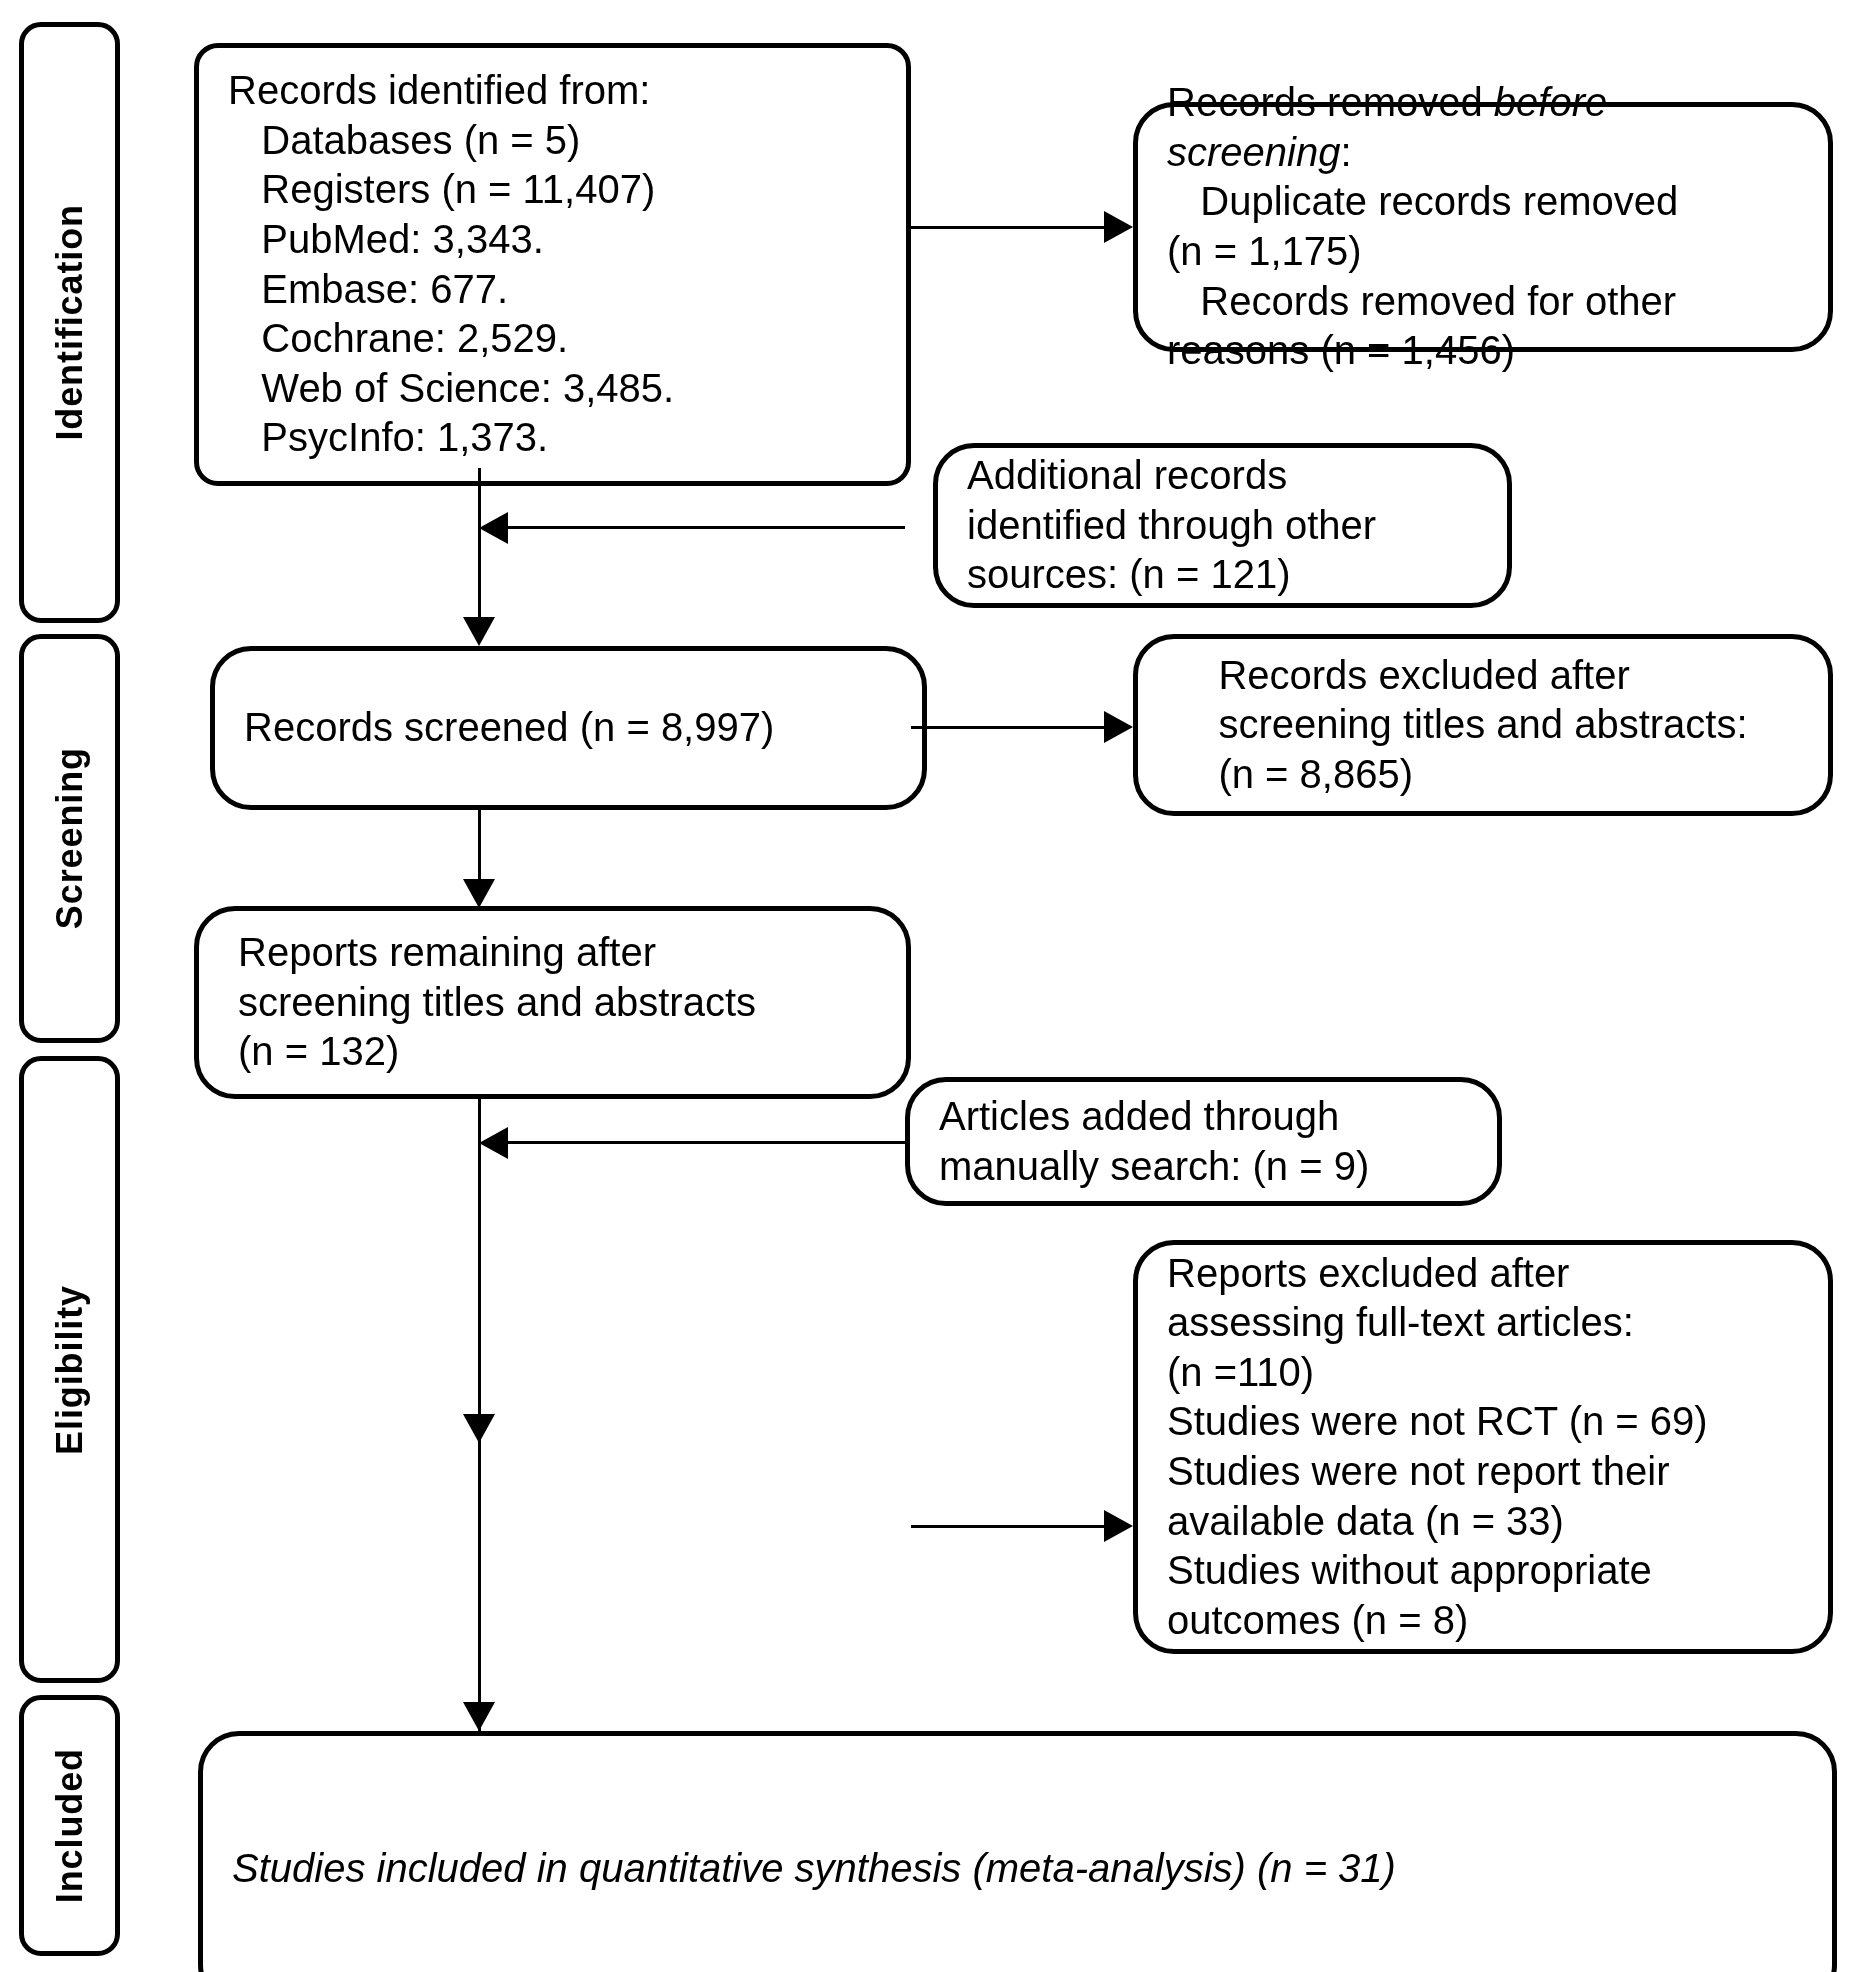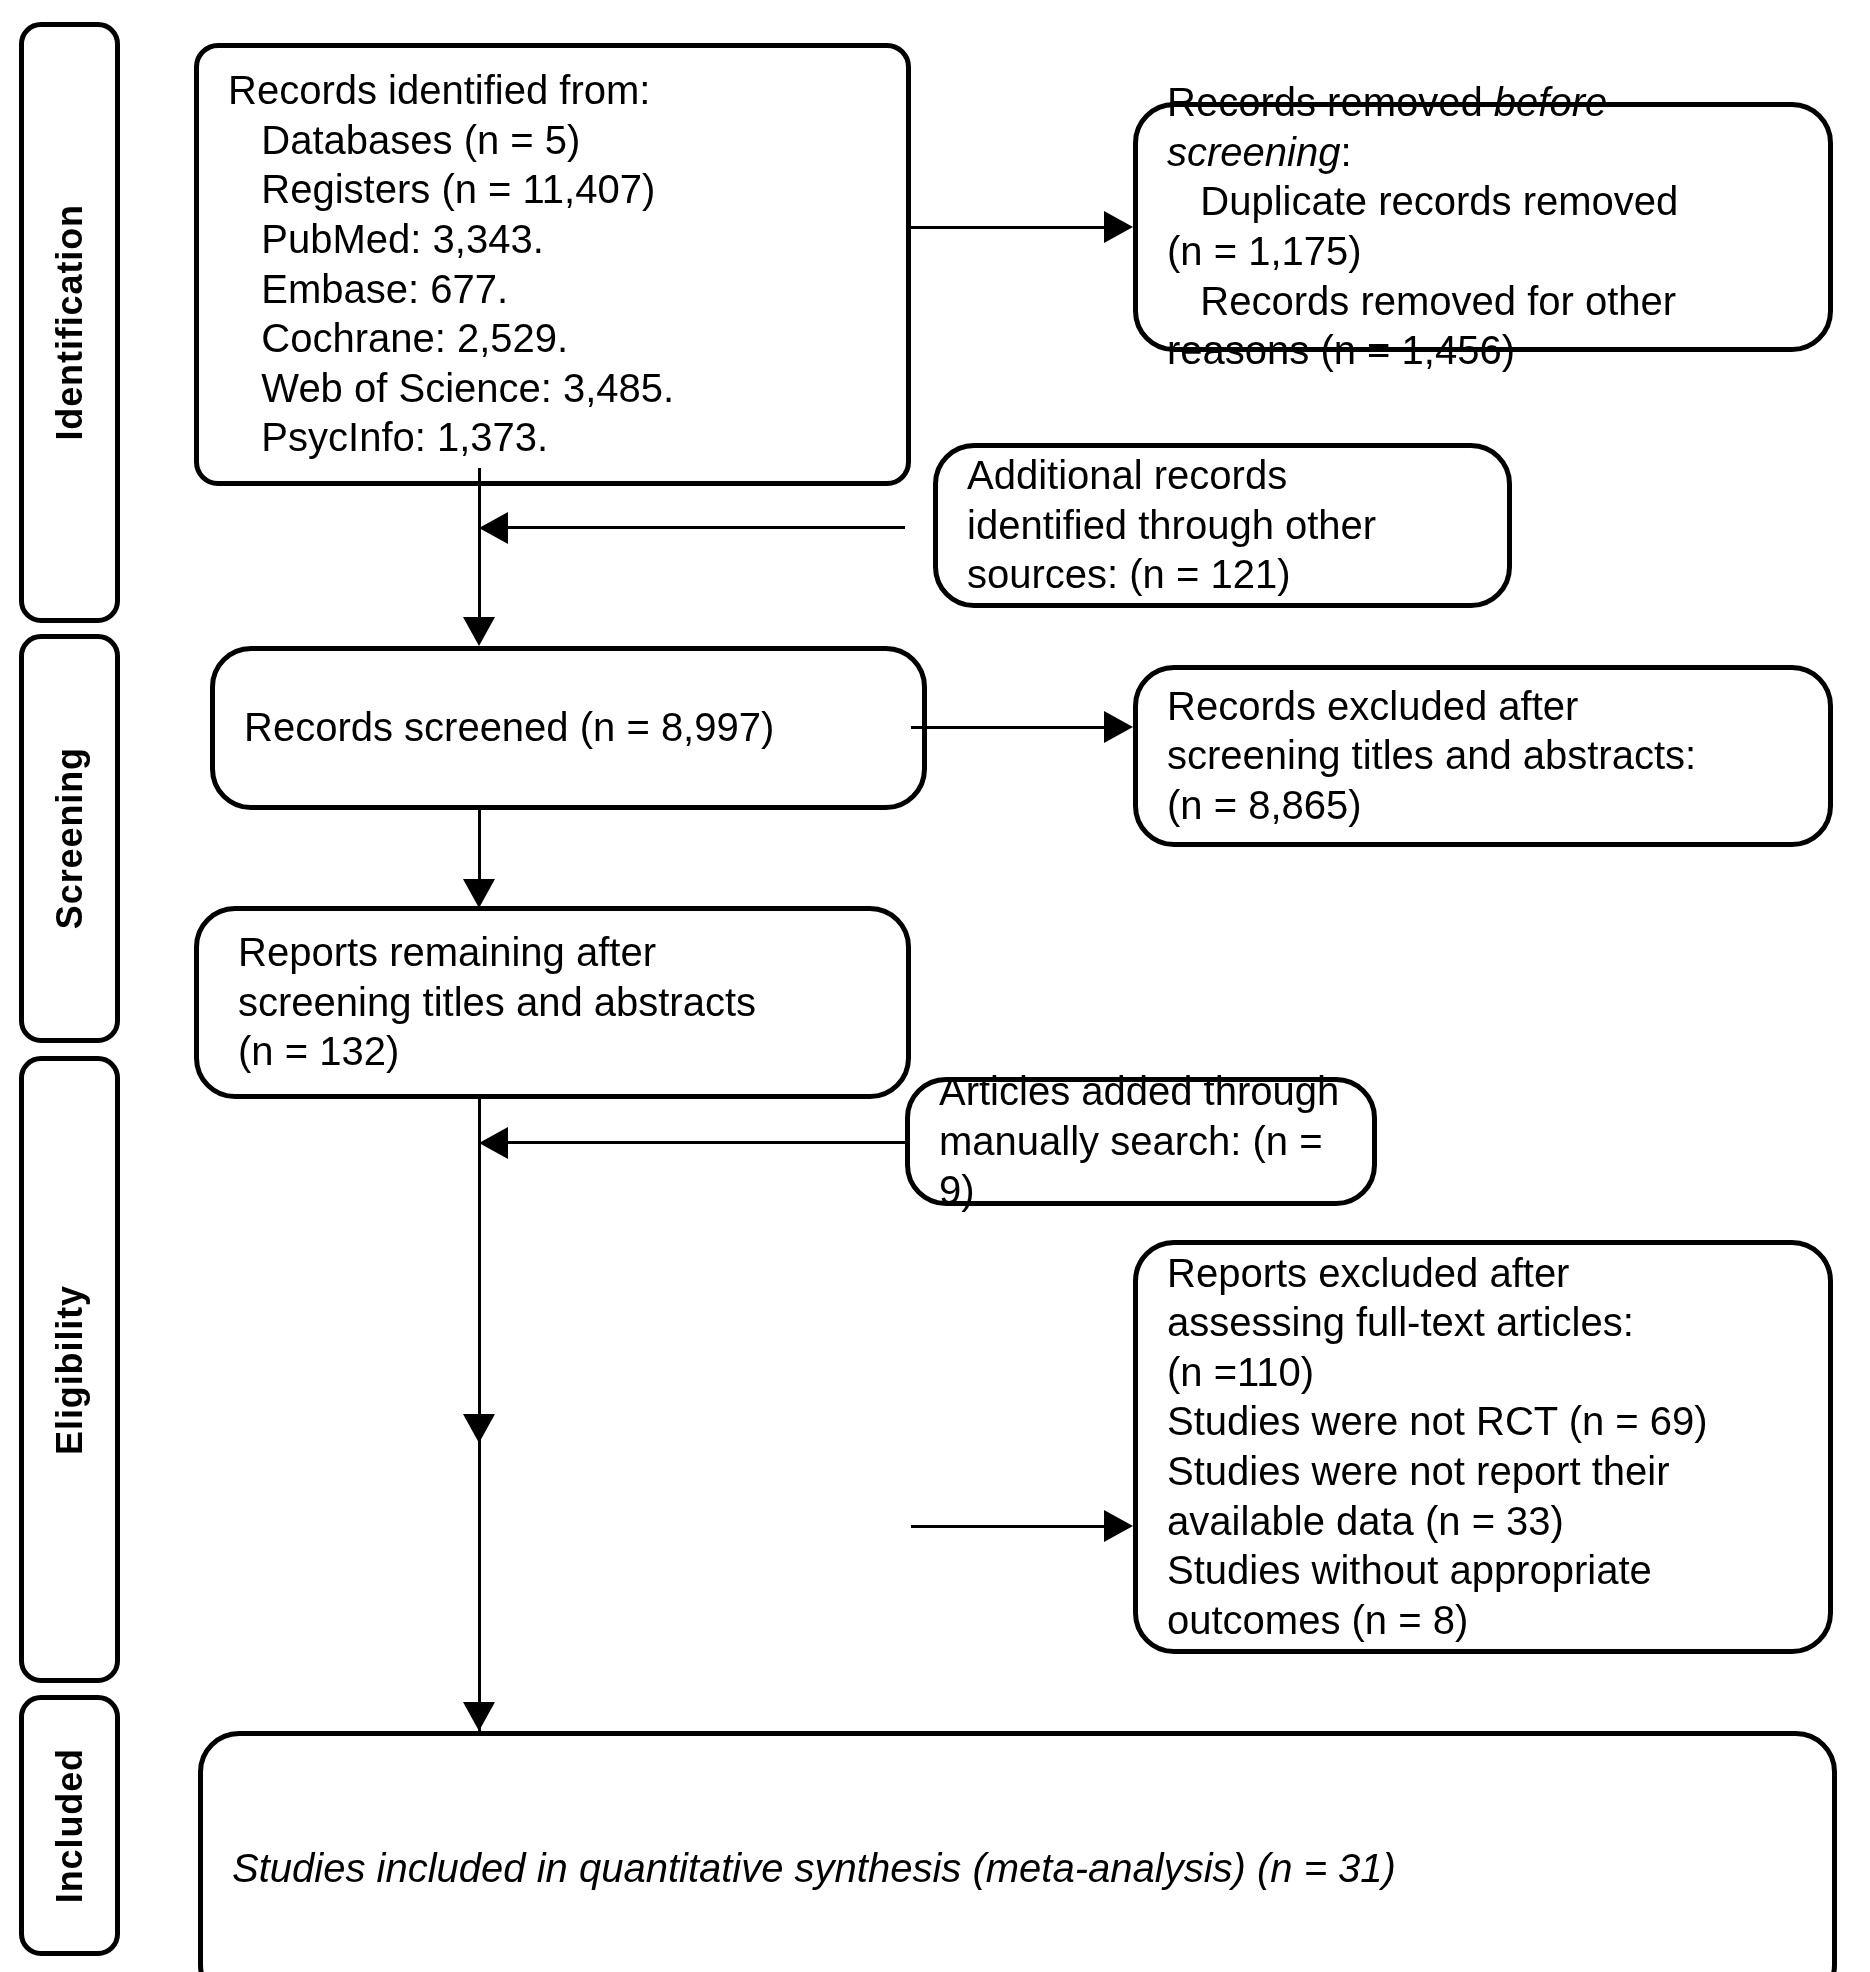--- a/index.html
+++ b/index.html
@@ -144,41 +144,41 @@
   <div class="vline" style="left:478px; top:468px; height:160px;"></div>
   <div class="arrow-down" style="left:463px; top:617px;"></div>
 
   <div class="box" style="left:210px; top:646px; width:717px; height:164px;">
     <div class="box-text">Records screened (n = 8,997)</div>
   </div>
 
   <div class="hline" style="left:911px; top:726px; width:194px;"></div>
   <div class="arrow-right" style="left:1104px; top:711px;"></div>
 
-  <div class="box" style="left:1133px; top:665px; width:700px; height:182px;">
+  <div class="box" style="left:1133px; top:634px; width:700px; height:182px;justify-content:center;">
     <div class="box-text">Records excluded after
 screening titles and abstracts:
 (n = 8,865)</div>
   </div>
 
   <div class="vline" style="left:478px; top:809px; height:82px;"></div>
   <div class="arrow-down" style="left:463px; top:879px;"></div>
 
   <div class="box" style="left:194px; top:906px; width:717px; height:193px;padding-left:39px;">
     <div class="box-text">Reports remaining after
 screening titles and abstracts
 (n = 132)</div>
   </div>
 
   <div class="vline" style="left:478px; top:1099px; height:673px;"></div>
 
   <div class="hline" style="left:508px; top:1141px; width:397px;"></div>
   <div class="arrow-left" style="left:479px; top:1127px;"></div>
 
-  <div class="box" style="left:905px; top:1077px; width:472px; height:129px;">
+  <div class="box" style="left:905px; top:1077px; width:597px; height:129px;">
     <div class="box-text">Articles added through
 manually search: (n = 9)</div>
   </div>
 
   <div class="arrow-down" style="left:463px; top:1414px;"></div>
 
 
   <div class="hline" style="left:911px; top:1525px; width:194px;"></div>
   <div class="arrow-right" style="left:1104px; top:1510px;"></div>
 

